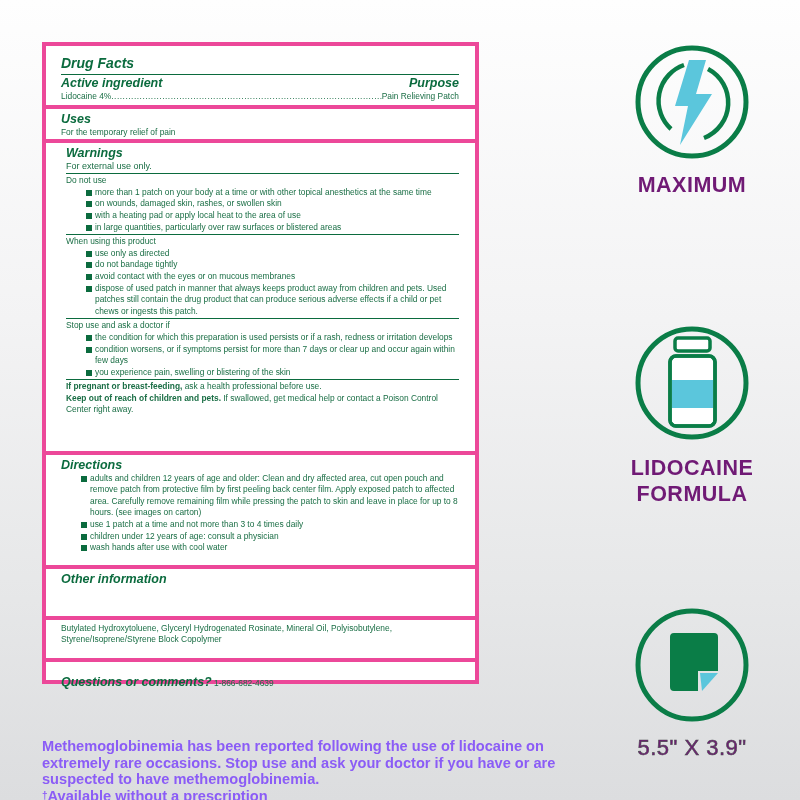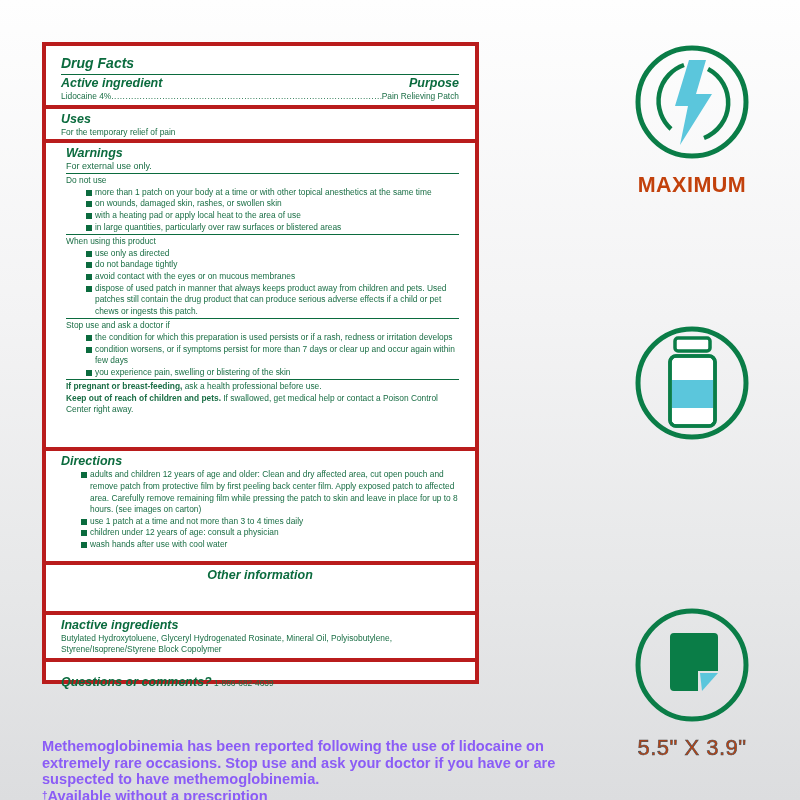--- a/index.html
+++ b/index.html
@@ -9,21 +9,21 @@
     background: linear-gradient(180deg, #fefefe 0%, #f3f3f4 40%, #e6e7e8 75%, #dcdddf 100%);
     font-family: "Liberation Sans", sans-serif;
     color: #0b6b3e;
   }
 
   
   .df {
     position: absolute;
     left: 42px; top: 42px;
     width: 437px; height: 642px;
-    background: #b91c1c;
+    background: #ec4899;
     padding: 4px 4px 4px 4px;
     display: flex; flex-direction: column; gap: 4px;
   }
   .sec {
     background: #ffffff;
     padding: 3px 16px 2px 15px;
     font-size: 8.4px;
     line-height: 11.6px;
     color: #1a6e45;
   }
@@ -44,38 +44,38 @@
   ul.b li::before {
     content: ""; position: absolute; left: 0; top: 3px;
     width: 6px; height: 6px; background: #0b6b3e;
   }
   .bold { font-weight: bold; }
 
   #sec-active { height: 67px; }
   #sec-uses { height: 30px; }
   #sec-warnings { height: 376px; padding-left: 20px; }
   #sec-directions { height: 134px; }
-  #sec-other { height: 56px; text-align: center; }
+  #sec-other { height: 56px; }
   #sec-inactive { height: 46px; }
   #sec-questions { height: 18px; padding-top: 13px; }
 
   
   .foot {
     position: absolute; left: 42px; top: 738px; width: 540px;
     font-size: 14.6px; line-height: 16.5px;
     color: #8b5cf6; font-weight: bold;
   }
   .foot .dag { font-size: 10px; vertical-align: top; }
 
   
   .feat { position: absolute; left: 592px; width: 200px; text-align: center; }
   .feat .icon { display: block; margin: 0 auto; }
   .feat .lbl {
     font-weight: bold; font-size: 21.5px; line-height: 26px;
-    color: #c2410c; letter-spacing: 0.5px;
+    color: #701a75; letter-spacing: 0.5px;
   }
   .feat .lbl sup { font-size: 9px; vertical-align: top; position: relative; top: 2px; }
   #feat-1 { top: 44px; }
   #feat-2 { top: 325px; }
   #feat-3 { top: 607px; }
   #feat-1 .lbl { margin-top: 12px; }
   #feat-2 .lbl { margin-top: 14px; }
   #feat-3 .lbl { margin-top: 12px; font-weight: normal; font-size: 22px; -webkit-text-stroke: 0.6px #4c4d51; }
 </style>
 </head>
@@ -145,21 +145,20 @@
       <li>children under 12 years of age: consult a physician</li>
       <li>wash hands after use with cool water</li>
     </ul>
   </div>
 
   <div class="sec" id="sec-other">
     <div class="h">Other information</div>
   </div>
 
   <div class="sec" id="sec-inactive">
-    <div class="h">Inactive ingredients</div>
     <div>Butylated Hydroxytoluene, Glyceryl Hydrogenated Rosinate, Mineral Oil, Polyisobutylene, Styrene/Isoprene/Styrene Block Copolymer</div>
   </div>
 
   <div class="sec" id="sec-questions">
     <span class="h">Questions or comments?</span>
     <span>1-866-682-4639</span>
   </div>
 </div>
 
 <div class="foot">
@@ -180,20 +179,24 @@
 </div>
 
 <div class="feat" id="feat-2">
   <svg class="icon" width="116" height="116" viewBox="0 0 116 116">
     <circle cx="58" cy="58" r="54" fill="none" stroke="#0a7d47" stroke-width="5"></circle>
     <rect x="41" y="13" width="35" height="13" rx="3" fill="#ffffff" stroke="#0a7d47" stroke-width="3.5"></rect>
     <rect x="36" y="31" width="45" height="70" rx="6" fill="#ffffff" stroke="#0a7d47" stroke-width="3.5"></rect>
     <rect x="38" y="55" width="41" height="28" fill="#5bc6dc"></rect>
     <rect x="36" y="31" width="45" height="70" rx="6" fill="none" stroke="#0a7d47" stroke-width="3.5"></rect>
   </svg>
+  <div class="lbl">
+    <div>LIDOCAINE</div>
+    <div>FORMULA</div>
+  </div>
 </div>
 
 <div class="feat" id="feat-3">
   <svg class="icon" width="116" height="116" viewBox="0 0 116 116">
     <circle cx="58" cy="58" r="54" fill="none" stroke="#0a7d47" stroke-width="5"></circle>
     <path d="M 36 30 Q 36 26 40 26 L 80 26 Q 84 26 84 30 L 84 64 L 64 64 L 64 84 L 40 84 Q 36 84 36 80 Z" fill="#0a7d47"></path>
     <path d="M 66 66 L 84 66 L 68 84 Z" fill="#5bc6dc"></path>
   </svg>
   <div class="lbl">5.5" X 3.9"</div>
 </div>

